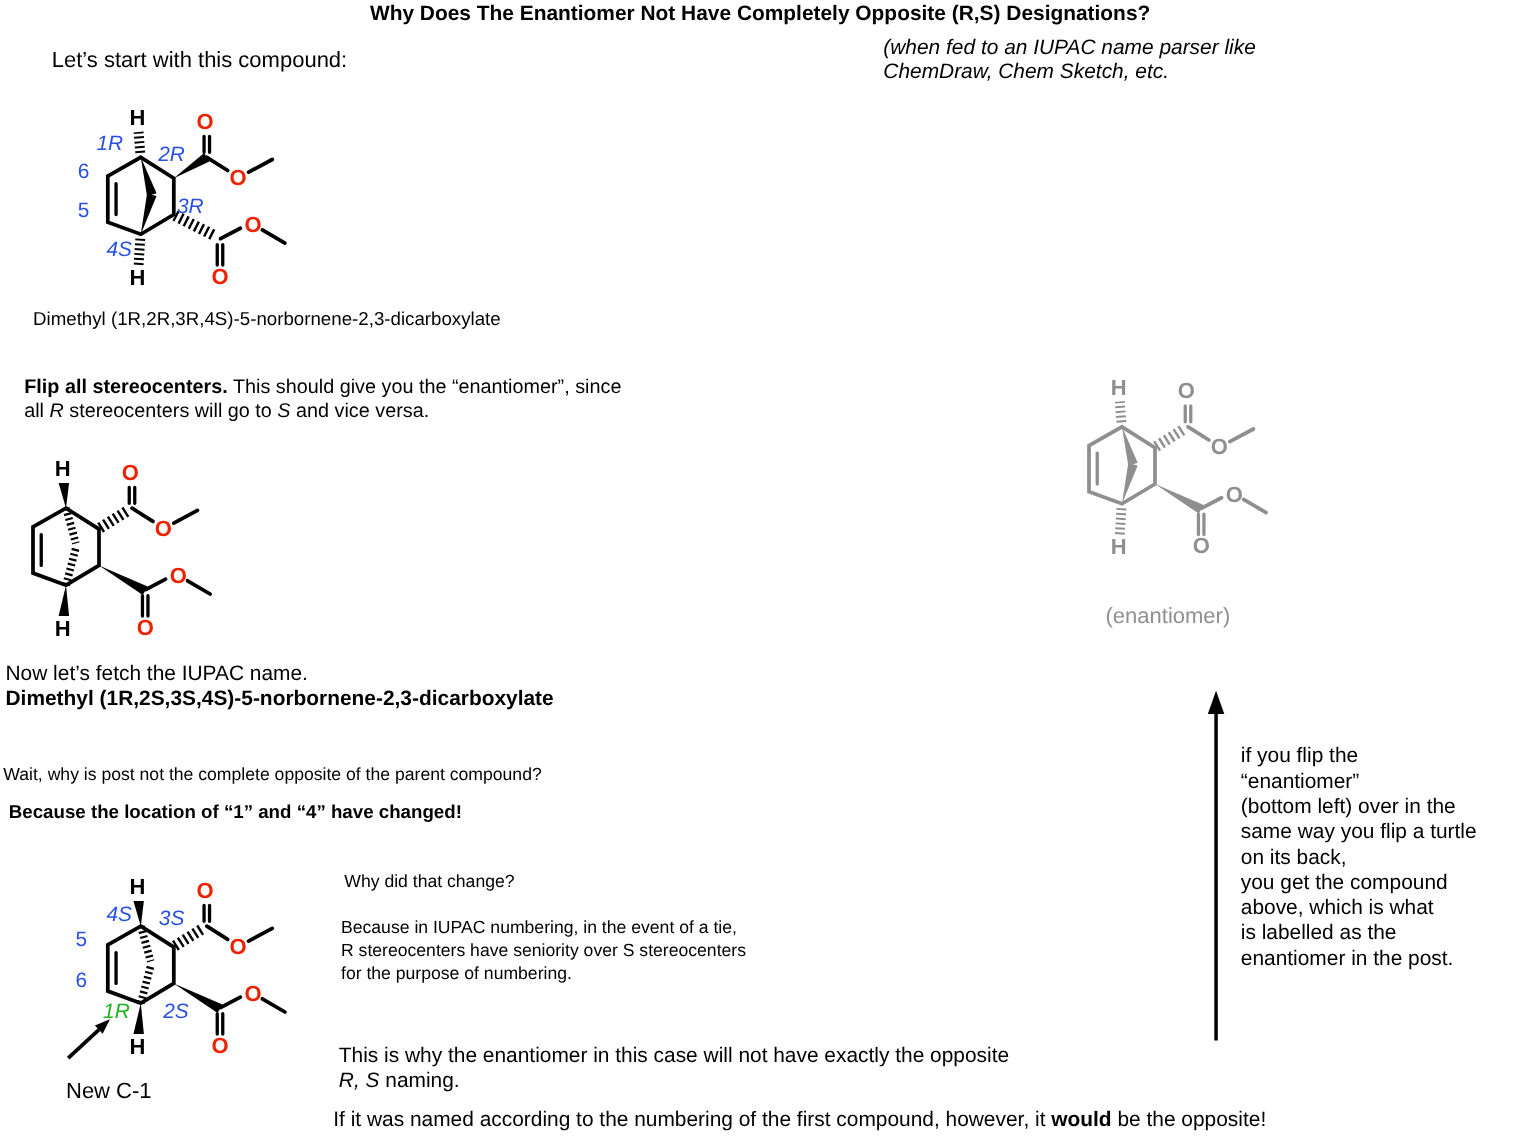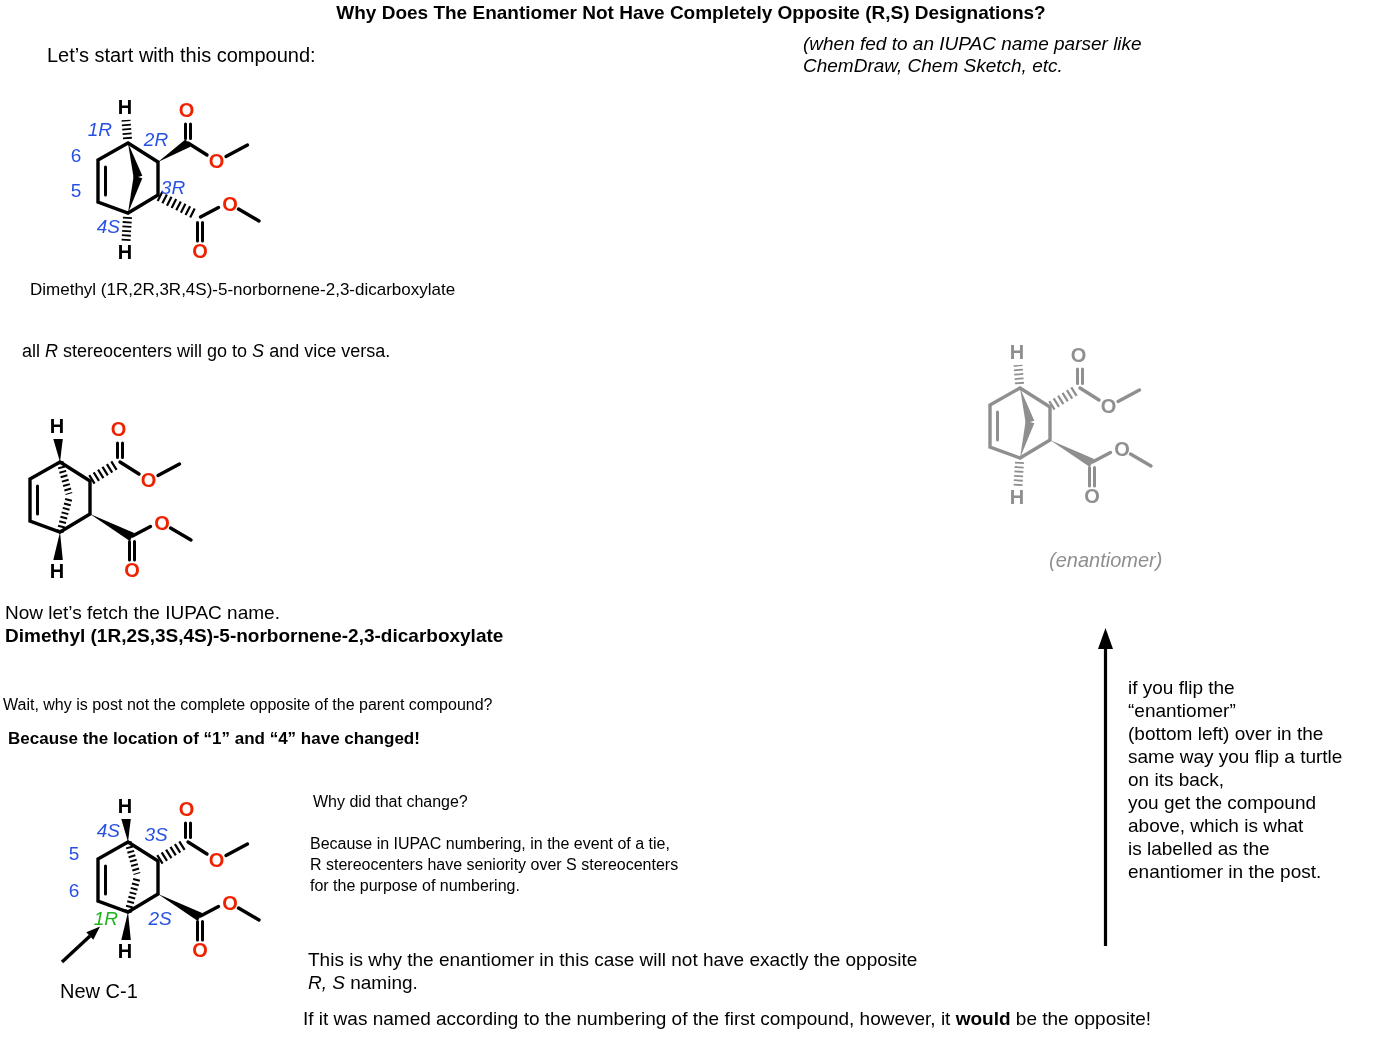--- a/index.html
+++ b/index.html
@@ -17,21 +17,21 @@
   .caption1{left:30px;top:280px;font-size:17px;}
   .flipblock{left:22px;top:340px;font-size:18px;line-height:22px;width:700px;}
   .fetchline{left:5px;top:602px;font-size:19px;text-align:center;}
   .fetchname{left:5px;top:625px;font-size:19px;font-weight:700;}
   .waitline{left:3px;top:696px;font-size:16px;}
   .becauseline{left:8px;top:729px;font-size:17px;font-weight:700;}
   .whyline{left:313px;top:793px;font-size:16px;}
   .reasonblock{left:310px;top:833px;font-size:16px;line-height:21px;}
   .conclusionblock{left:308px;top:948px;font-size:19px;line-height:23px;}
   .finalline{left:303px;top:1008px;font-size:19px;}
-  .enantcaption{left:1049px;top:549px;font-size:20px;font-style:italic;color:var(--gray);}
+  .enantcaption{left:1005px;top:549px;font-size:20px;color:var(--gray);}
   .flipnote{left:1128px;top:676px;font-size:19px;line-height:23px;}
 
   
   .bond{stroke:#000;stroke-width:3.4;fill:none;stroke-linecap:round;}
   .thin{stroke-width:3;}
   .wedge{fill:#000;stroke:none;}
   .hashS{stroke:#000;stroke-width:9;stroke-dasharray:1.8 2.6;fill:none;}
   .hashL{stroke:#000;stroke-width:10;stroke-dasharray:2.2 3;fill:none;}
   .hashB{stroke:#000;stroke-width:7;stroke-dasharray:2 2.6;fill:none;}
   .atom{font:700 20px "Liberation Sans",sans-serif;fill:#000;}
@@ -81,20 +81,21 @@
   <text class="slabel" x="52" y="41" text-anchor="end">1R</text>
   <text class="slabel" x="96" y="51" text-anchor="middle">2R</text>
   <text class="snum" x="16" y="67" text-anchor="middle">6</text>
   <text class="snum" x="16" y="102" text-anchor="middle">5</text>
   <text class="slabel" x="113" y="99" text-anchor="middle">3R</text>
   <text class="slabel" x="60" y="138" text-anchor="end">4S</text>
 </svg>
 <div class="abs caption1">Dimethyl (1R,2R,3R,4S)-5-norbornene-2,3-dicarboxylate</div>
 
 <div class="abs flipblock">
+  <div><b>Flip all stereocenters.</b><span> This should give you the “enantiomer”, since</span></div>
   <div><span>all </span><i>R</i><span> stereocenters will go to </span><i>S</i><span> and vice versa.</span></div>
 </div>
 
 <svg class="abs" style="left:-8px;top:414px" width="300" height="185" viewBox="0 0 300 185">
   <path class="bond" d="M68,48 L98,67 L98,100 L68,118 L38,107 L38,65 Z"></path>
   <path class="bond thin" d="M45.5,72 L45.5,100"></path>
   <line class="hashB" x1="68" y1="48" x2="77" y2="80"></line>
   <line class="hashB" x1="68" y1="118" x2="77" y2="84"></line>
   <polygon class="wedge" points="68,48 61.3,25 70.8,25"></polygon>
   <polygon class="wedge" points="68,118 61.3,146 70.8,146"></polygon>

